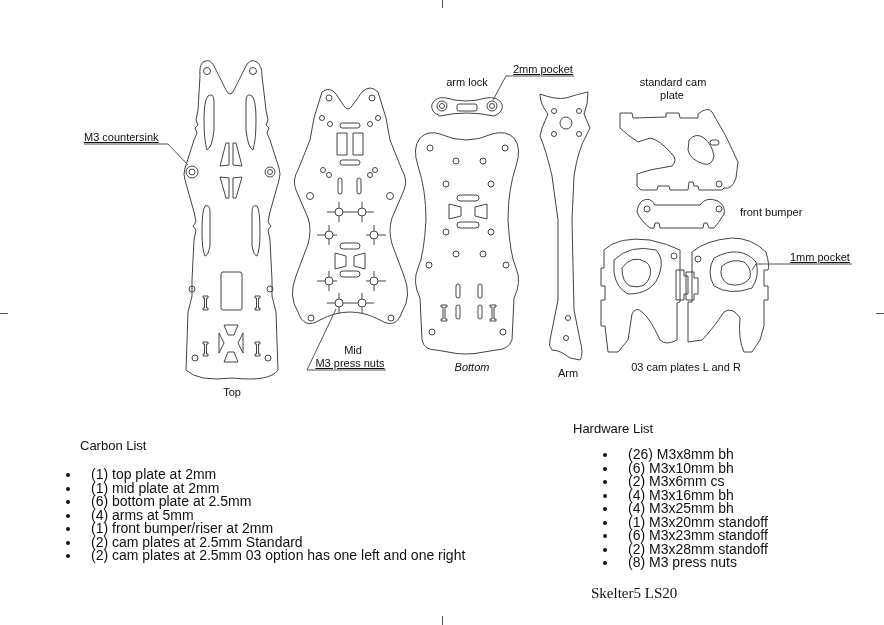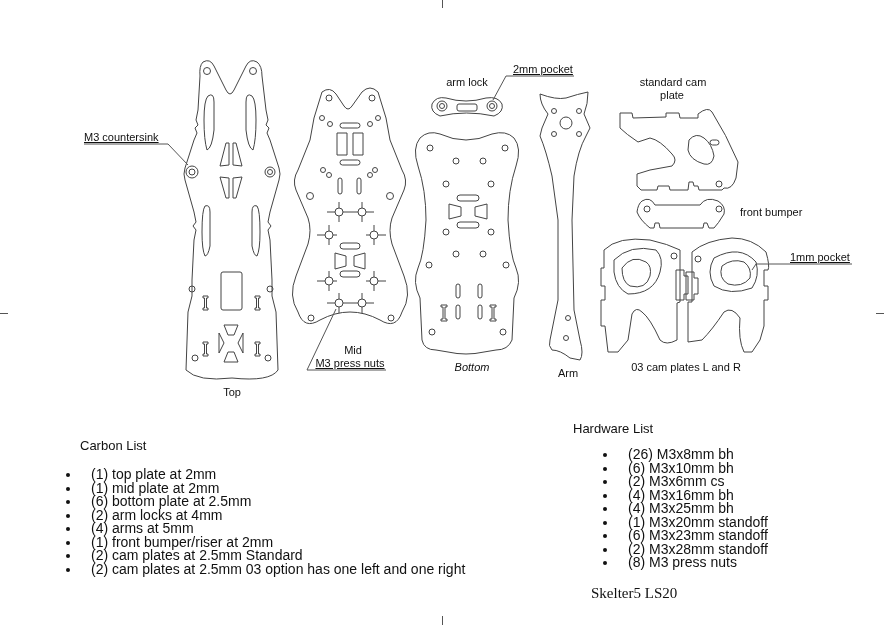--- a/index.html
+++ b/index.html
@@ -237,21 +237,20 @@
   <div class="lbl" style="left:740px;top:206px;">front bumper</div>
 
   <div class="lbl ul" style="left:790px;top:251px;">1mm pocket</div>
   <div class="lbl c" style="left:686px;top:361px;">03 cam plates L and R</div>
 
   <div class="list-title" style="left:80px;top:438px;">Carbon List</div>
   <ul class="blist" style="left:66px;top:468px;">
     <li><span class="dot"></span><span>(1) top plate at 2mm</span></li>
     <li><span class="dot"></span><span>(1) mid plate at 2mm</span></li>
     <li><span class="dot"></span><span>(6) bottom plate at 2.5mm</span></li>
-    <li><span class="dot"></span><span>(2) arm locks at 4mm</span></li>
     <li><span class="dot"></span><span>(4) arms at 5mm</span></li>
     <li><span class="dot"></span><span>(1) front bumper/riser at 2mm</span></li>
     <li><span class="dot"></span><span>(2) cam plates at 2.5mm Standard</span></li>
     <li><span class="dot"></span><span>(2) cam plates at 2.5mm 03 option has one left and one right</span></li>
   </ul>
 
   <div class="list-title" style="left:573px;top:421px;">Hardware List</div>
   <ul class="blist" style="left:603px;top:448px;">
     <li><span class="dot"></span><span>(26) M3x8mm bh</span></li>
     <li><span class="dot"></span><span>(6) M3x10mm bh</span></li>

